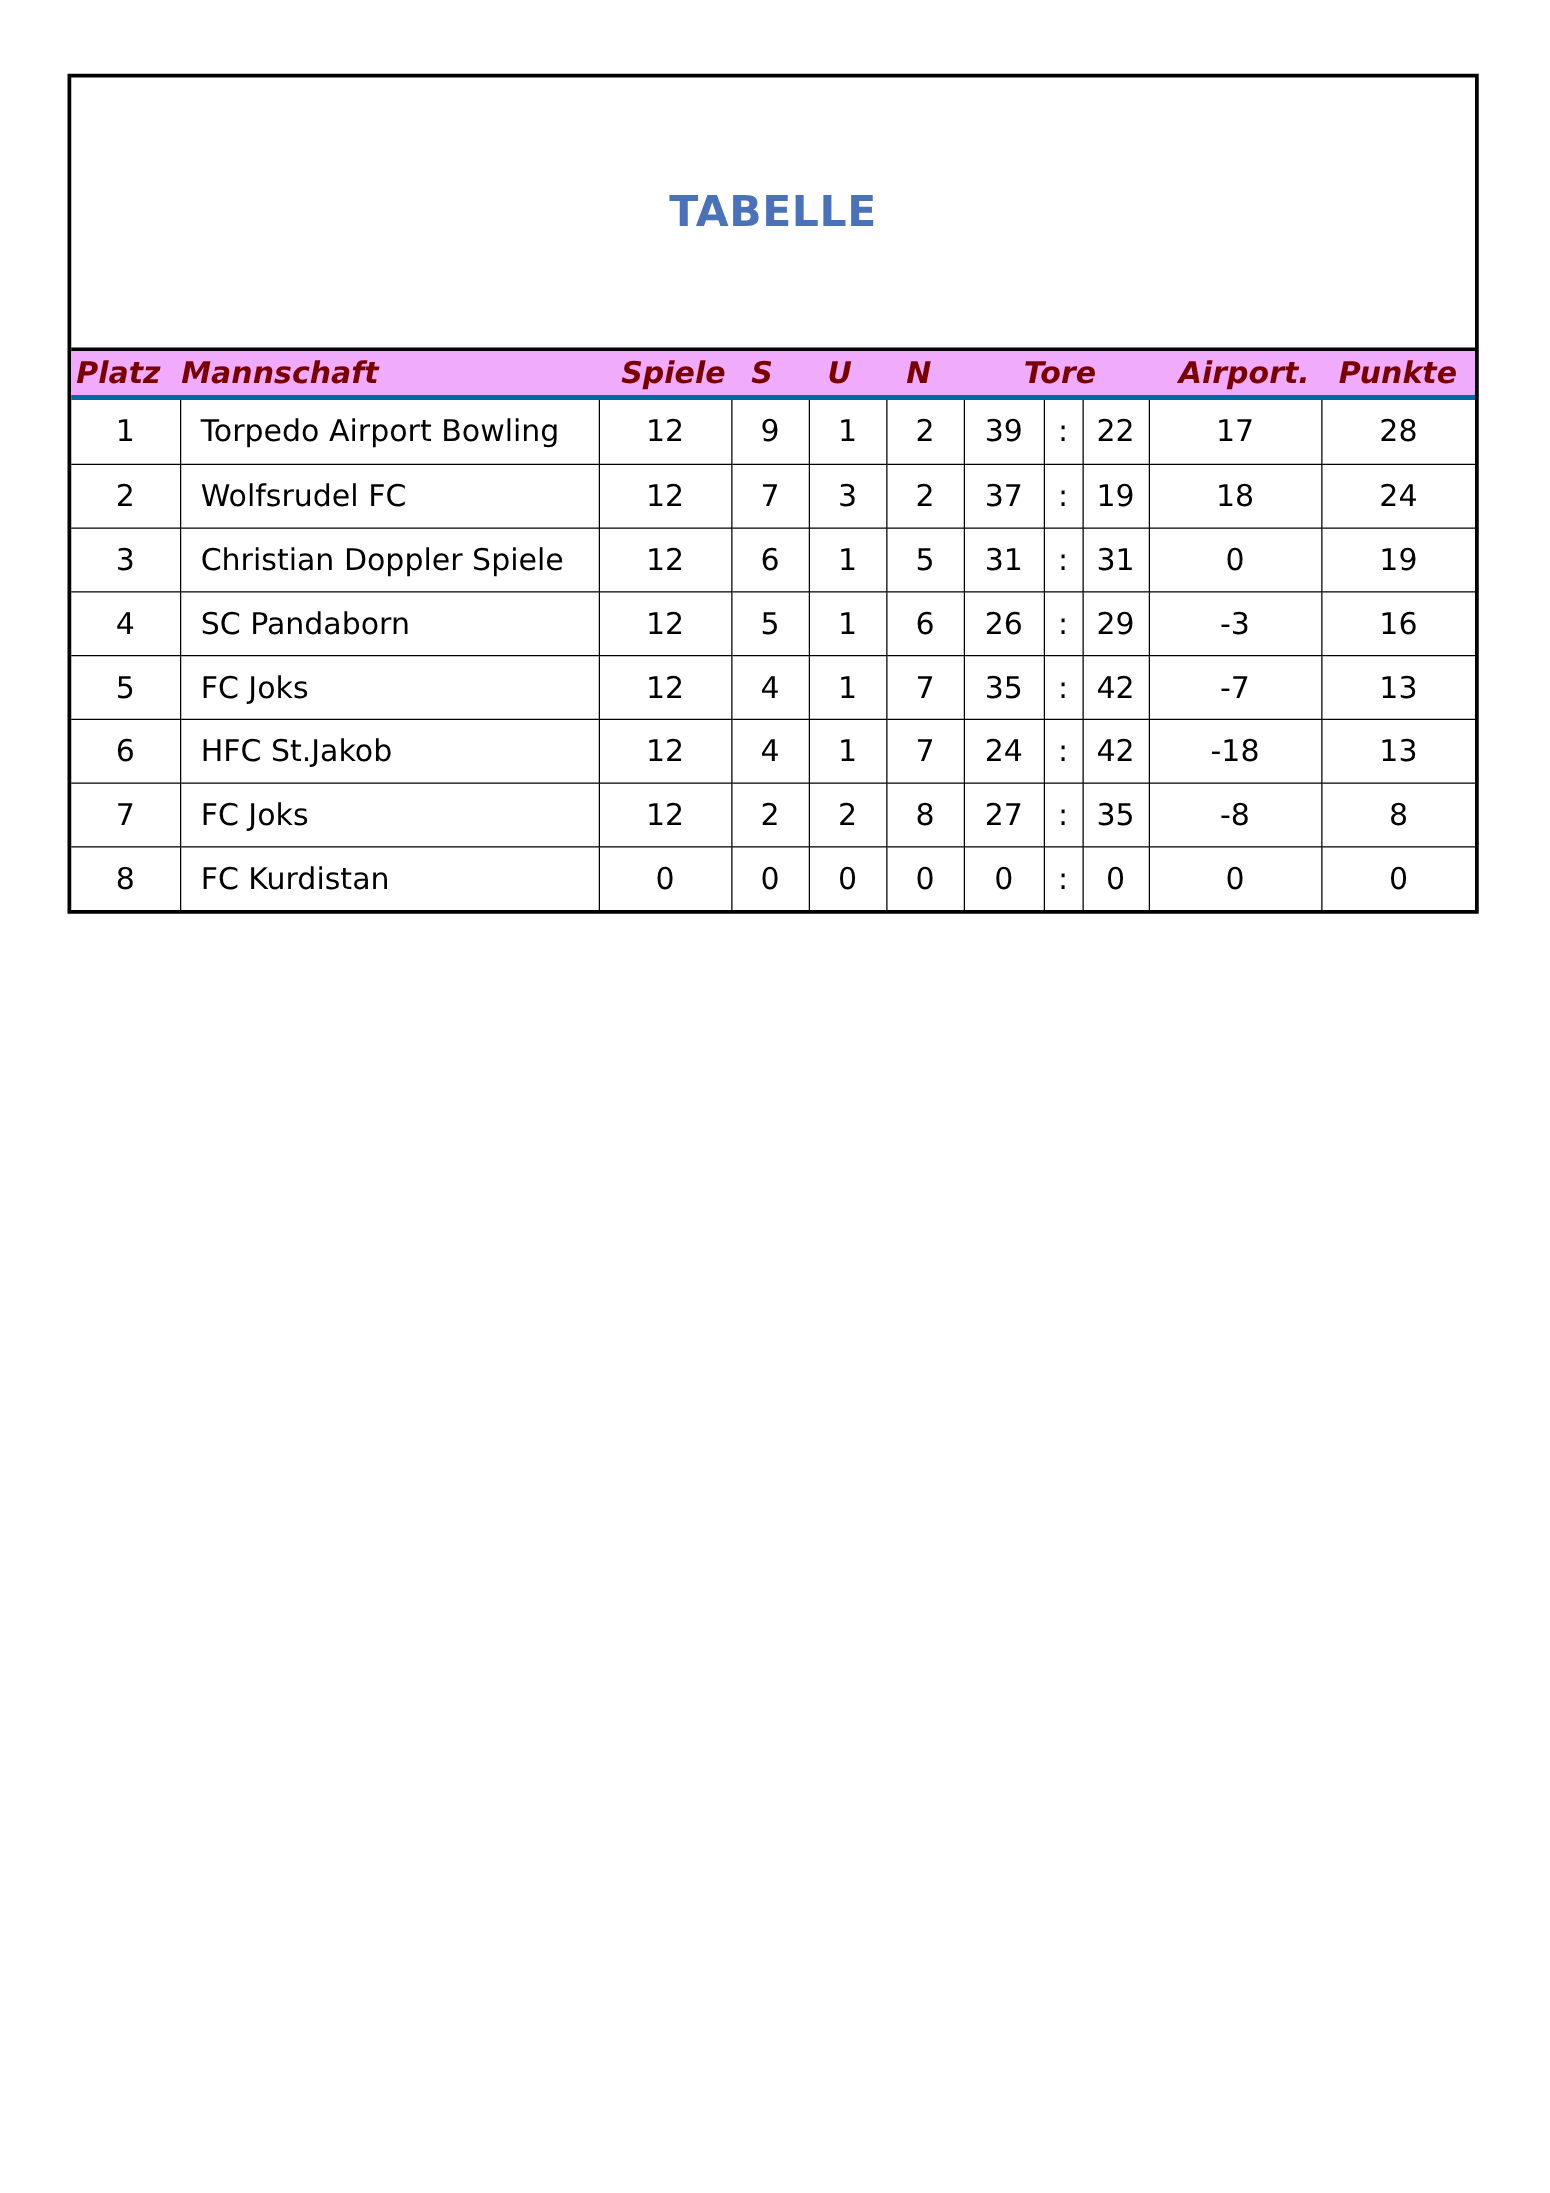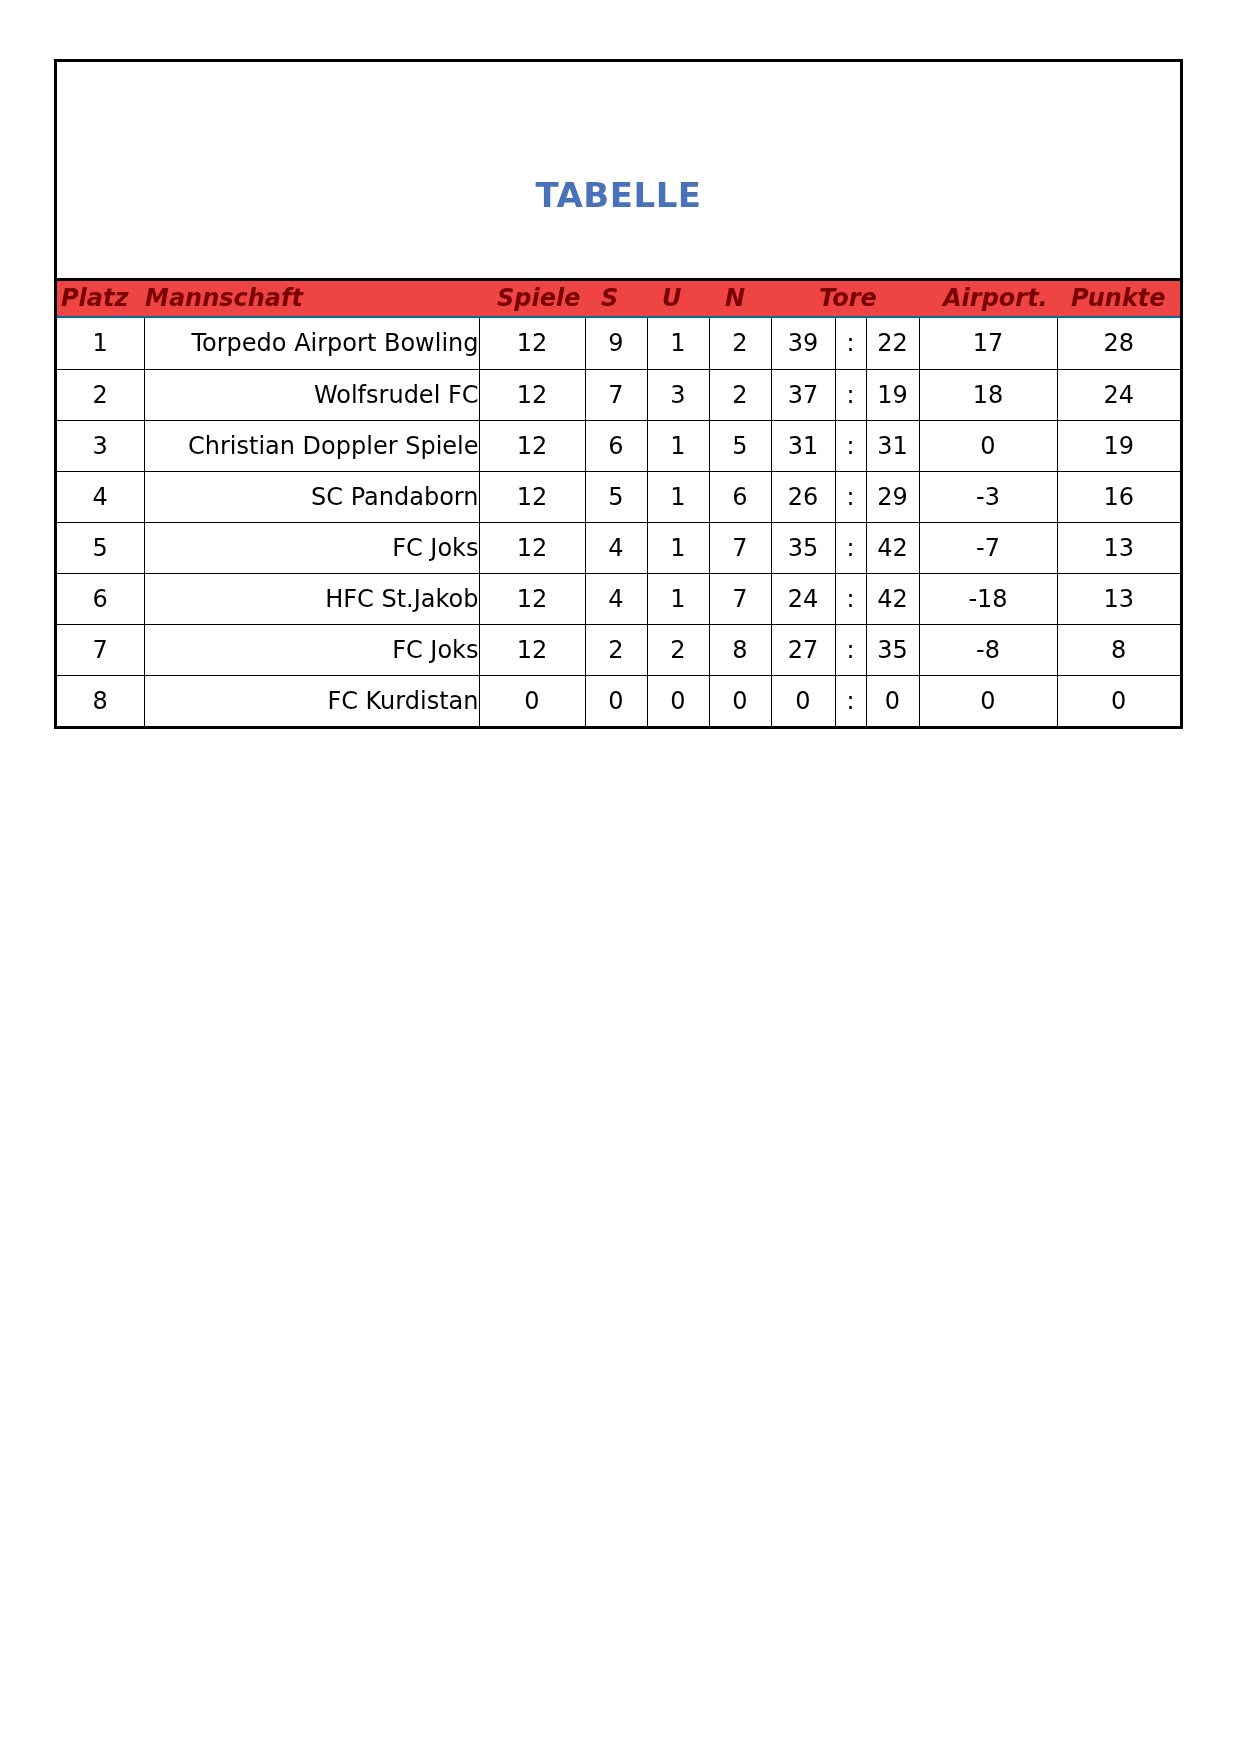--- a/index.html
+++ b/index.html
@@ -1,30 +1,30 @@
 <!DOCTYPE html>
 <html><head>
 <meta charset="utf-8">
 <style>
   html,body{margin:0;padding:0;background:#fff;}
   body{width:1240px;height:1754px;position:relative;font-family:"DejaVu Sans",sans-serif;}
   .sheet{position:absolute;left:54px;top:59px;width:1129px;border:3px solid #000;box-sizing:border-box;}
   .title-area{height:216px;position:relative;border-bottom:3px solid #000;}
   .t1,.t2{position:absolute;left:0;right:0;text-align:center;color:#4a72b8;font-weight:bold;font-size:34px;letter-spacing:0.5px;}
-  .t1{top:88px;margin-top:25px;}
+  .t1{top:88px;}
   .t2{top:134px;}
-  .hdr{height:35px;background:#ef4444;border-bottom:2px solid #0369a1;position:relative;}
+  .hdr{height:35px;background:#f0abfc;border-bottom:4px solid #0369a1;position:relative;}
   .hdr span{position:absolute;top:3px;color:#7a0000;font-weight:bold;font-style:italic;font-size:24px;}
   table{border-collapse:collapse;width:100%;table-layout:fixed;}
   td{border:1.5px solid #000;height:51px;padding:0;font-size:24px;color:#000;text-align:center;box-sizing:border-box;}
   tr td:first-child{border-left:none;}
   tr td:last-child{border-right:none;}
   tr:last-child td{border-bottom:none;}
   tr:first-child td{border-top:none;}
-  td.name{text-align:right;padding-left:4px;}
+  td.name{text-align:left;padding-left:16px;}
 </style>
 </head>
 <body>
 
 <div class="sheet">
   <div class="title-area">
     <div class="t1">TABELLE</div>
   </div>
   <div class="hdr">
     <span style="left:4px">Platz</span>

